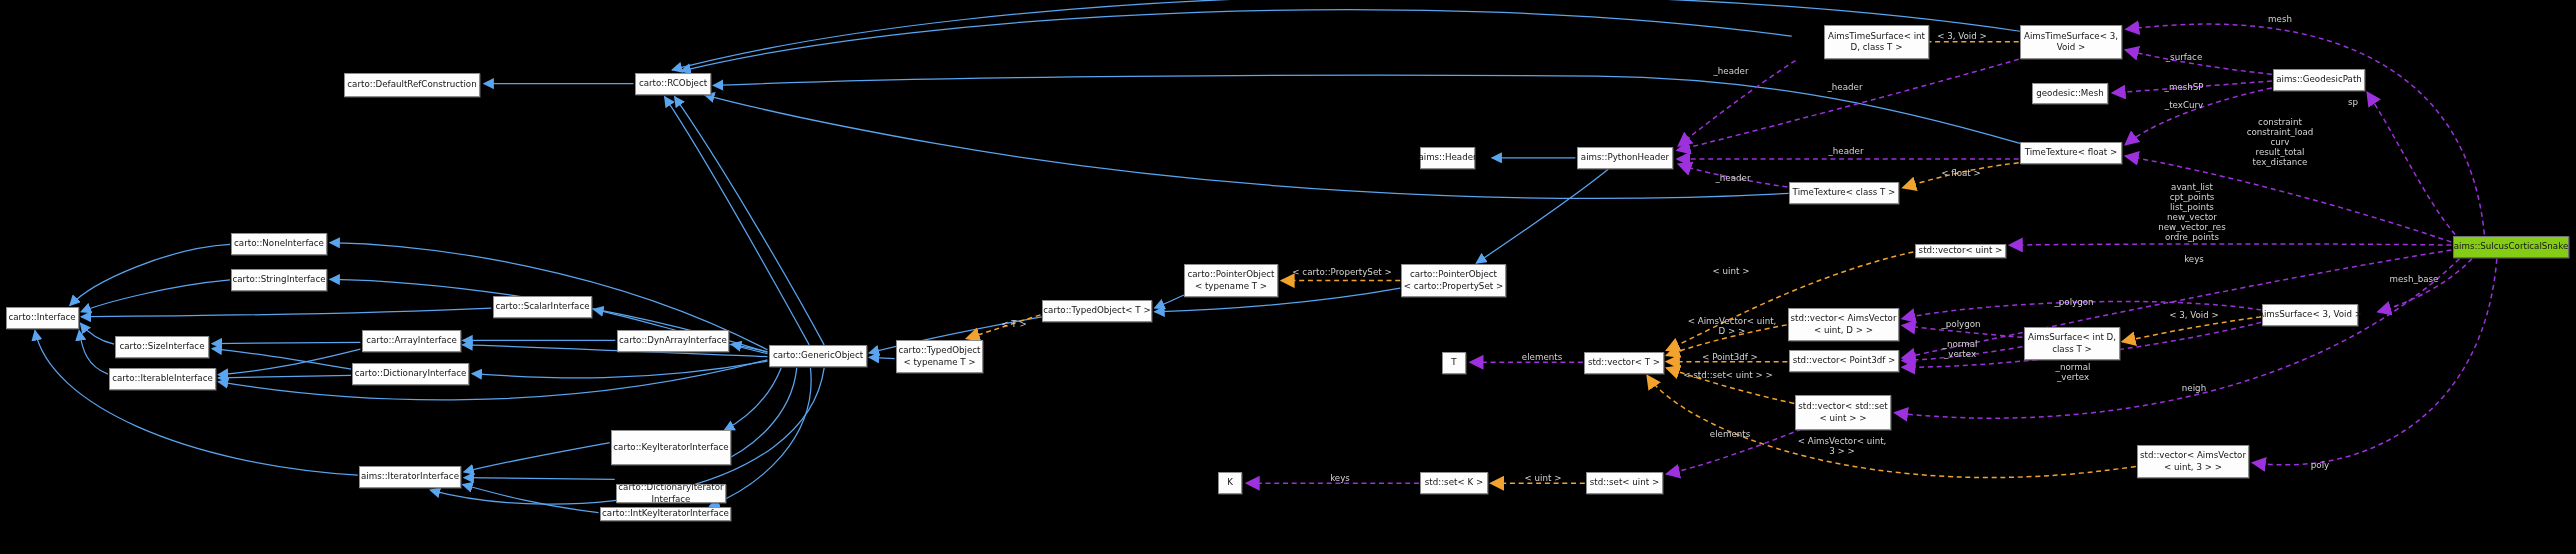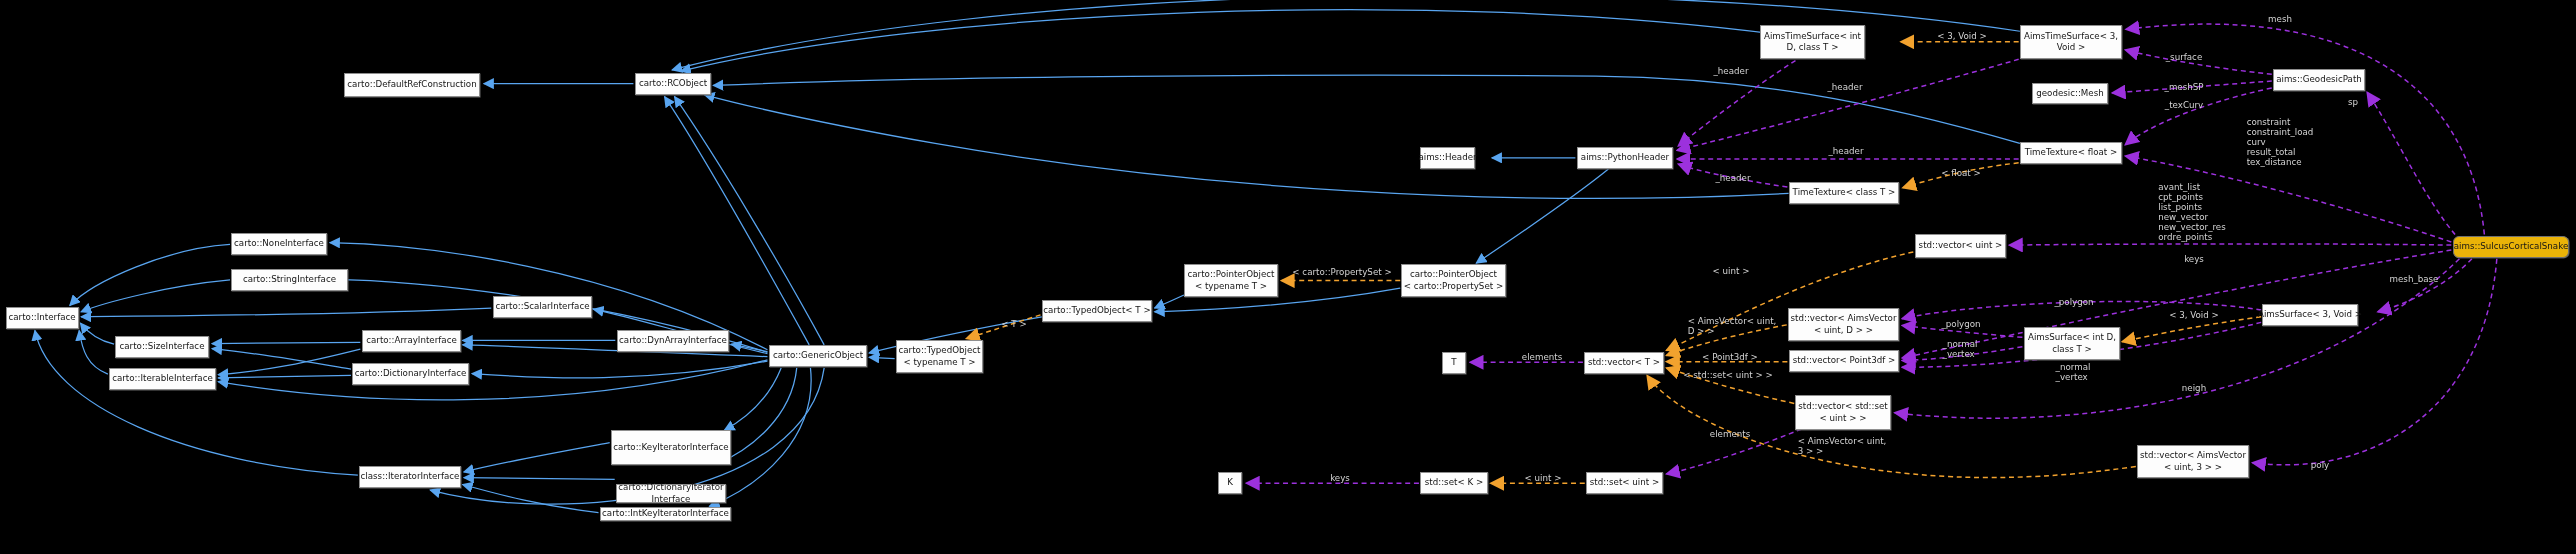--- a/index.html
+++ b/index.html
@@ -9,24 +9,24 @@
   }
   #edges { position:absolute; left:0; top:0; width:2576px; height:555px; }
   .node {
     position:absolute; box-sizing:border-box;
     background:#fdfdfd; border:1.2px solid #8e8e8e; color:#151515;
     display:flex; flex-direction:column; align-items:center; justify-content:center;
     text-align:center; font-size:8.7px; line-height:1.3; white-space:nowrap;
     box-shadow:0.6px 0.6px 0 #555;
   }
   .node span { display:block; }
-  .node.subject { background:#eab308; border-color:#707070;border-radius:6px; }
+  .node.subject { background:#84cc16; border-color:#707070; }
   .elabel {
     position:absolute; color:#d4d4d4; font-size:8.7px; line-height:1.15;
-    text-align:left; transform:translate(-50%,-50%); white-space:nowrap;
+    text-align:center; transform:translate(-50%,-50%); white-space:nowrap;
   }
   .elabel span { display:block; }
 </style>
 </head>
 <body>
 
 <div id="canvas">
 
   <svg id="edges" viewBox="0 0 4132 890" xmlns="http://www.w3.org/2000/svg">
     <defs>
@@ -124,21 +124,21 @@
 
   <div class="node" style="left:344px;top:73px;width:136px;height:24px">
       <span>carto::DefaultRefConstruction</span>
     </div>
   <div class="node" style="left:635px;top:73px;width:76px;height:22px">
       <span>carto::RCObject</span>
     </div>
   <div class="node" style="left:231px;top:233px;width:96px;height:22px">
       <span>carto::NoneInterface</span>
     </div>
-  <div class="node" style="left:231px;top:269px;width:117px;height:22px">
+  <div class="node" style="left:231px;top:269px;width:96px;height:22px">
       <span>carto::StringInterface</span>
     </div>
   <div class="node" style="left:5.6px;top:307px;width:73px;height:22px">
       <span>carto::Interface</span>
     </div>
   <div class="node" style="left:493px;top:296px;width:99px;height:22px">
       <span>carto::ScalarInterface</span>
     </div>
   <div class="node" style="left:115px;top:336px;width:94px;height:22px">
       <span>carto::SizeInterface</span>
@@ -162,21 +162,21 @@
       <span>carto::TypedObject</span>
       <span>&lt; typename T &gt;</span>
     </div>
   <div class="node" style="left:1042px;top:300px;width:110px;height:22px">
       <span>carto::TypedObject&lt; T &gt;</span>
     </div>
   <div class="node" style="left:611px;top:430px;width:120px;height:35px">
       <span>carto::KeyIteratorInterface</span>
     </div>
   <div class="node" style="left:359px;top:466px;width:102px;height:22px">
-      <span>class::IteratorInterface</span>
+      <span>aims::IteratorInterface</span>
     </div>
   <div class="node" style="left:616px;top:484px;width:110px;height:19px">
       <span>carto::DictionaryIterator</span>
       <span>Interface</span>
     </div>
   <div class="node" style="left:600px;top:507px;width:131px;height:14px">
       <span>carto::IntKeyIteratorInterface</span>
     </div>
   <div class="node" style="left:1184px;top:264px;width:94px;height:33px">
       <span>carto::PointerObject</span>
@@ -185,38 +185,38 @@
   <div class="node" style="left:1401px;top:264px;width:105px;height:33px">
       <span>carto::PointerObject</span>
       <span>&lt; carto::PropertySet &gt;</span>
     </div>
   <div class="node" style="left:1420px;top:147px;width:55px;height:22px">
       <span>aims::Header</span>
     </div>
   <div class="node" style="left:1577px;top:147px;width:96px;height:22px">
       <span>aims::PythonHeader</span>
     </div>
-  <div class="node" style="left:1760px;top:25px;width:105px;height:34px">
+  <div class="node" style="left:1824px;top:25px;width:105px;height:34px">
       <span>AimsTimeSurface&lt; int</span>
       <span>D, class T &gt;</span>
     </div>
   <div class="node" style="left:2020px;top:25px;width:102px;height:34px">
       <span>AimsTimeSurface&lt; 3,</span>
       <span>Void &gt;</span>
     </div>
   <div class="node" style="left:2032px;top:83px;width:76px;height:20.6px">
       <span>geodesic::Mesh</span>
     </div>
   <div class="node" style="left:2020px;top:142px;width:102px;height:22px">
       <span>TimeTexture&lt; float &gt;</span>
     </div>
   <div class="node" style="left:1789px;top:182px;width:110px;height:22px">
       <span>TimeTexture&lt; class T &gt;</span>
     </div>
-  <div class="node" style="left:1915px;top:234px;width:91px;height:24px">
+  <div class="node" style="left:1915px;top:244px;width:91px;height:14px">
       <span>std::vector&lt; uint &gt;</span>
     </div>
   <div class="node" style="left:2273px;top:69px;width:92px;height:22px">
       <span>aims::GeodesicPath</span>
     </div>
   <div class="node subject" style="left:2453px;top:236px;width:116px;height:22px">
       <span>aims::SulcusCorticalSnake</span>
     </div>
   <div class="node" style="left:1788px;top:308px;width:111px;height:33px">
       <span>std::vector&lt; AimsVector</span>

